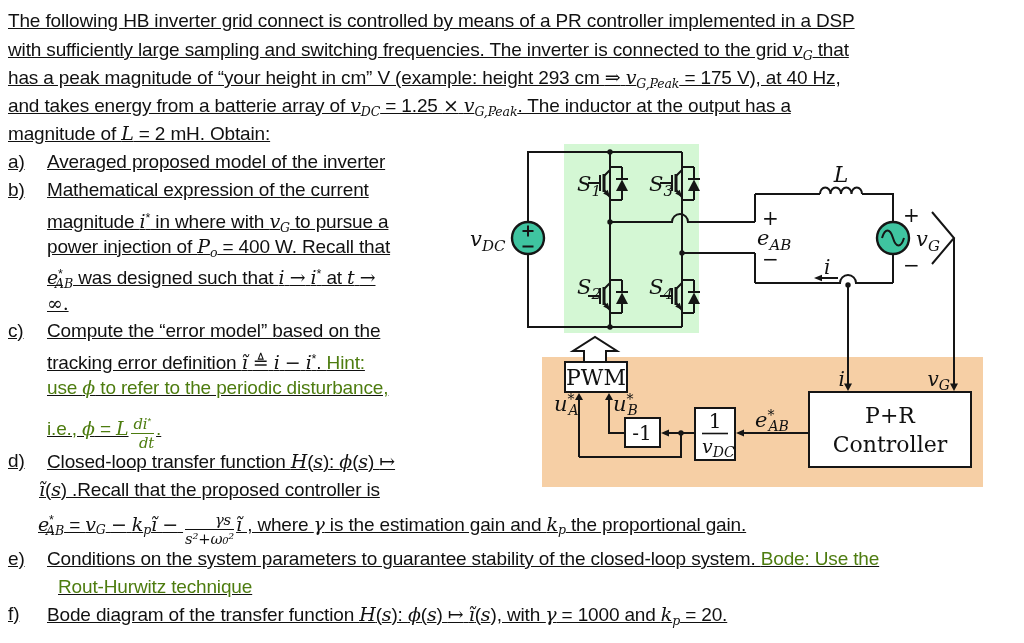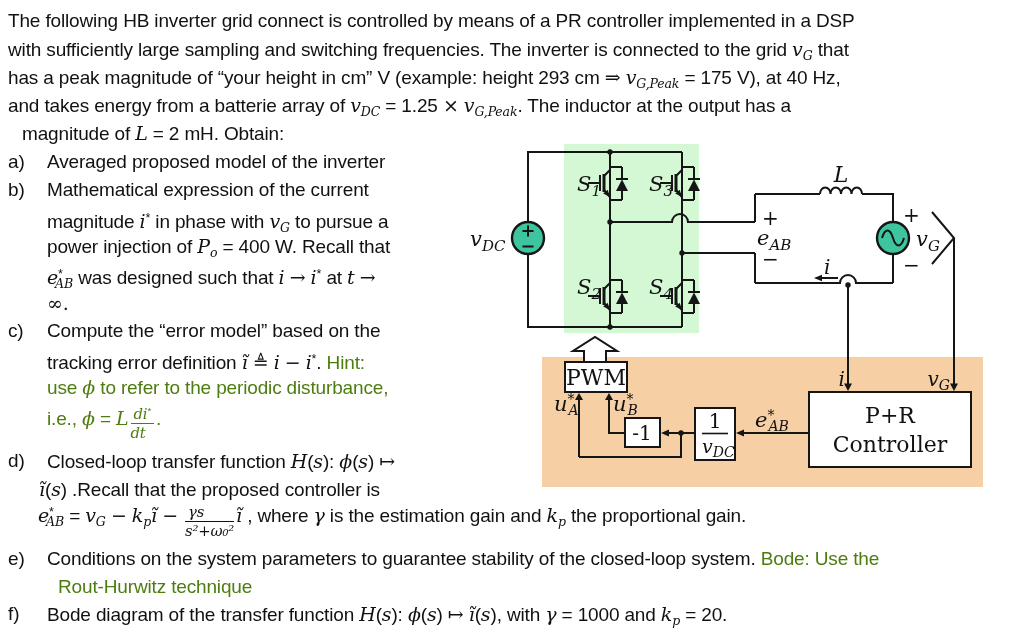--- a/index.html
+++ b/index.html
@@ -1,52 +1,52 @@
 <!DOCTYPE html>
 <html><head>
 <meta charset="utf-8">
 <style>
   html,body{margin:0;padding:0;}
   body{width:1024px;height:643px;position:relative;background:#ffffff;overflow:hidden;
        font-family:"Liberation Sans",sans-serif;color:#111;}
-  .tl{position:absolute;font-size:19px;line-height:24px;white-space:nowrap;letter-spacing:-0.15px;}
+  .tl{position:absolute;font-size:19px;line-height:24px;white-space:nowrap;letter-spacing:-0.15px;text-decoration:underline;}
   .sg{}
   .m{font-family:"DejaVu Serif",serif;font-style:italic;}
   .r{font-family:"DejaVu Serif",serif;font-style:normal;}
   .sub{font-size:0.66em;vertical-align:-0.3em;}
   .subx{font-size:0.66em;vertical-align:-0.32em;margin-left:-0.62em;}
   .sup{font-size:0.66em;vertical-align:0.5em;}
   .g{color:#4d7c0f;}
-  .frac{display:inline-block;text-align:left;vertical-align:-0.9em;line-height:1.08;font-size:0.78em;margin:2px 2px;}
+  .frac{display:inline-block;text-align:right;vertical-align:-0.9em;line-height:1.08;font-size:0.78em;margin:12px 2px;}
   .frac .num{display:block;border-bottom:1.5px solid currentColor;padding:0 3px 1px;}
   .frac .den{display:block;padding-top:1px;}
   svg text{fill:#111;}
   .dM{font-family:"DejaVu Serif",serif;font-style:italic;font-size:21px;}
   .dM20{font-family:"DejaVu Serif",serif;font-style:italic;font-size:20px;}
   .dM22{font-family:"DejaVu Serif",serif;font-style:italic;font-size:22px;}
   .dR{font-family:"DejaVu Serif",serif;font-size:22px;}
   .dR20{font-family:"DejaVu Serif",serif;font-size:20px;}
   .ts{font-size:15px;}
   .ts2{font-size:14px;}
 </style>
 </head>
 <body>
 
 <div class="tl" style="left:8px;top:9px"><span class="sg ">The following HB inverter grid connect is controlled by means of a PR controller implemented in a DSP</span></div>
 <div class="tl" style="left:8px;top:37px"><span class="sg ">with sufficiently large sampling and switching frequencies. The inverter is connected to the grid </span><span class="sg m">v</span><span class="sg m sub">G</span><span class="sg "> that</span></div>
 <div class="tl" style="left:8px;top:65px"><span class="sg ">has a peak magnitude of “your height in cm” V (example: height 293 cm </span><span class="sg r">⇒</span><span class="sg "> </span><span class="sg m">v</span><span class="sg m sub">G,Peak</span><span class="sg "> = 175 V), at 40 Hz,</span></div>
 <div class="tl" style="left:8px;top:93px"><span class="sg ">and takes energy from a batterie array of </span><span class="sg m">v</span><span class="sg m sub">DC</span><span class="sg "> = 1.25 </span><span class="sg r">×</span><span class="sg "> </span><span class="sg m">v</span><span class="sg m sub">G,Peak</span><span class="sg ">. The inductor at the output has a</span></div>
-<div class="tl" style="left:22px;top:121px"><span class="sg ">magnitude of </span><span class="sg m">L</span><span class="sg "> = 2 mH. Obtain:</span></div>
+<div class="tl" style="left:8px;top:121px"><span class="sg ">magnitude of </span><span class="sg m">L</span><span class="sg "> = 2 mH. Obtain:</span></div>
 
 <div class="tl" style="left:8px;top:150px">a)</div>
 <div class="tl" style="left:47px;top:150px"><span class="sg ">Averaged proposed model of the inverter</span></div>
 
 <div class="tl" style="left:8px;top:178px">b)</div>
 <div class="tl" style="left:47px;top:178px"><span class="sg ">Mathematical expression of the current</span></div>
-<div class="tl" style="left:47px;top:206px"><span class="sg ">magnitude </span><span class="sg m">i</span><span class="sg sup">*</span><span class="sg "> in phase with </span><span class="sg m">v</span><span class="sg m sub">G</span><span class="sg "> to pursue a</span></div>
+<div class="tl" style="left:47px;top:206px"><span class="sg ">magnitude </span><span class="sg m">i</span><span class="sg sup">*</span><span class="sg "> in where with </span><span class="sg m">v</span><span class="sg m sub">G</span><span class="sg "> to pursue a</span></div>
 <div class="tl" style="left:47px;top:234px"><span class="sg ">power injection of </span><span class="sg m">P</span><span class="sg m sub">o</span><span class="sg "> = 400 W. Recall that</span></div>
 <div class="tl" style="left:47px;top:262px"><span class="sg m">e</span><span class="sg sup">*</span><span class="sg m subx">AB</span><span class="sg "> was designed such that </span><span class="sg m">i</span><span class="sg "> </span><span class="sg r">→</span><span class="sg "> </span><span class="sg m">i</span><span class="sg sup">*</span><span class="sg "> at </span><span class="sg m">t</span><span class="sg "> </span><span class="sg r">→</span></div>
 <div class="tl" style="left:47px;top:291px"><span class="sg r">∞.</span></div>
 
 <div class="tl" style="left:8px;top:319px">c)</div>
 <div class="tl" style="left:47px;top:319px"><span class="sg ">Compute the “error model” based on the</span></div>
 <div class="tl" style="left:47px;top:347px"><span class="sg ">tracking error definition </span><span class="sg m">ĩ</span><span class="sg "> </span><span class="sg r">≜</span><span class="sg "> </span><span class="sg m">i</span><span class="sg "> </span><span class="sg r">−</span><span class="sg "> </span><span class="sg m">i</span><span class="sg sup">*</span><span class="sg ">. </span><span class="sg g">Hint:</span></div>
 <div class="tl" style="left:47px;top:375px"><span class="sg g">use </span><span class="sg m g">ϕ</span><span class="sg g"> to refer to the periodic disturbance,</span></div>
 <div class="tl" style="left:47px;top:404px"><span class="sg g">i.e., </span><span class="sg m g">ϕ</span><span class="sg g"> = </span><span class="sg m g">L</span><span class="frac g"><span class="num"><span class="sg m g">di</span><span class="sg sup g">*</span></span><span class="den"><span class="sg m g">dt</span></span></span><span class="sg g">.</span></div>
 

